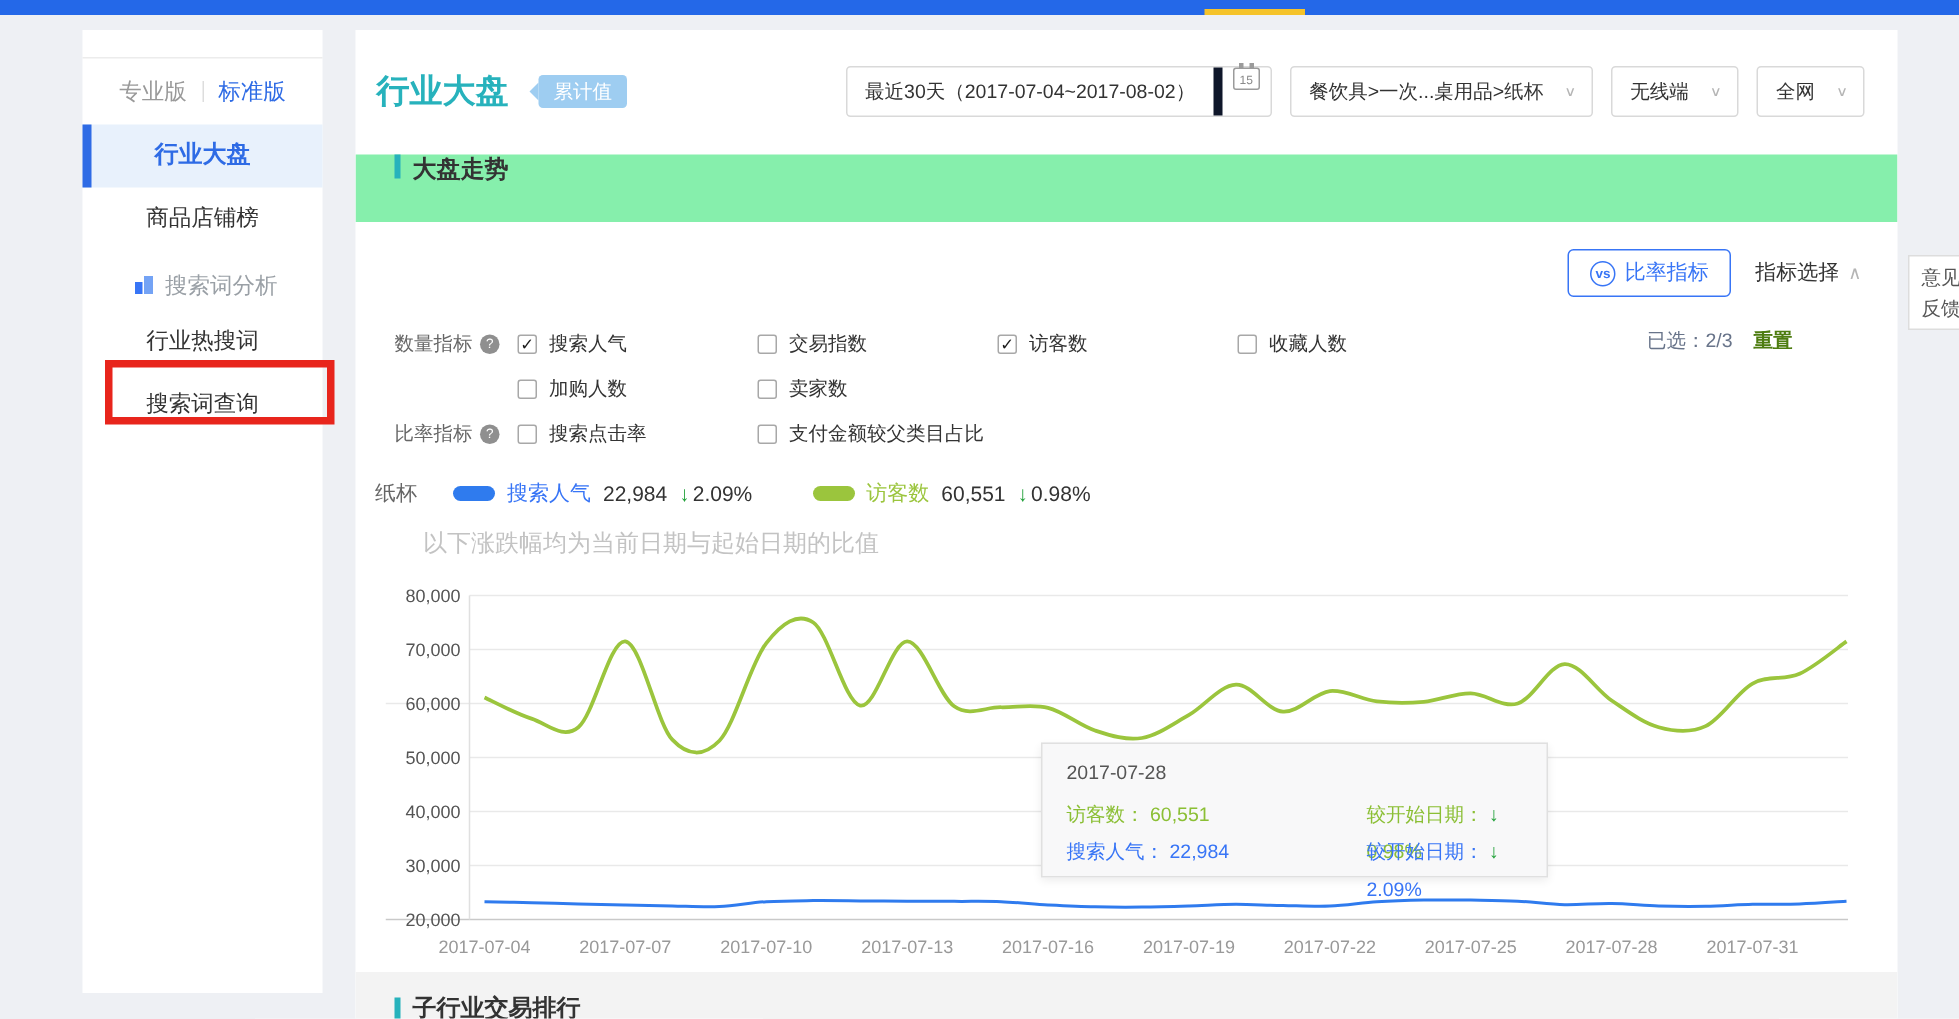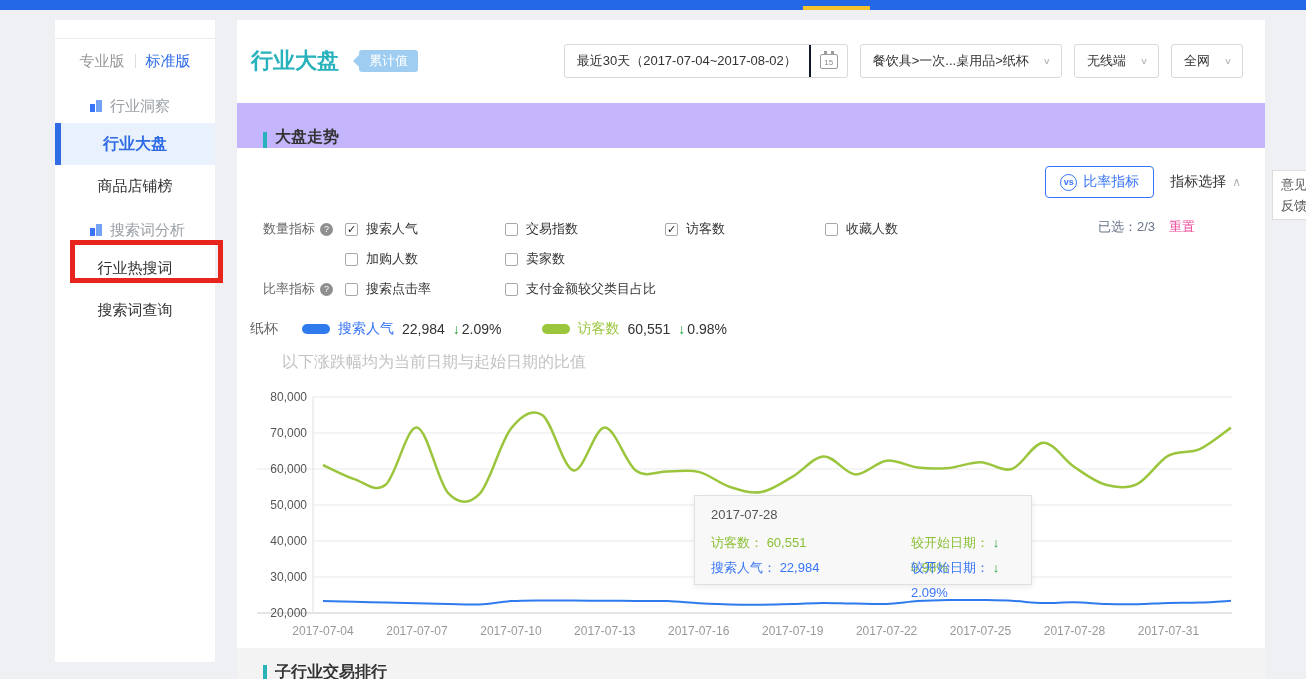--- a/index.html
+++ b/index.html
@@ -33,27 +33,27 @@
 
   .main-header { position:relative; height:83px; }
   .page-title { position:absolute; left:14px; top:26px; font-size:22px; font-weight:bold; color:#27b2bc; }
   .title-badge { position:absolute; left:122px; top:30px; height:22px; line-height:22px; background:#9ecdf1; color:#fff;
     font-size:13px; padding:0 10px; border-radius:3px; }
   .title-badge::before { content:""; position:absolute; left:-10px; top:5px; border:6px solid transparent; border-right-color:#9ecdf1; border-left-width:4px; }
   .header-controls { position:absolute; right:22px; top:24px; display:flex; gap:12px; }
   .ctl-btn { display:flex; align-items:center; height:34px; background:#fff; border:1px solid #d9d9d9; border-radius:3px;
     font-size:13px; color:#333; cursor:pointer; }
   .ctl-btn .txt { padding:0 12px; white-space:nowrap; }
-  .date-btn .icon-cell { width:38px; height:100%; border-left:2px solid #0f172a; display:flex; align-items:center; justify-content:center; }
+  .date-btn .icon-cell { width:38px; height:100%; border-left:6px solid #0f172a; display:flex; justify-content:center; }
   .cal-icon { position:relative; width:18px; height:15px; border:1.5px solid #9b9b9b; border-radius:2px;
     font-size:8px; color:#8a8a8a; display:flex; align-items:flex-end; justify-content:center; line-height:10px; }
   .cal-icon::before { content:""; position:absolute; top:-4px; left:3px; width:3px; height:4px; background:#9b9b9b; box-shadow:7px 0 0 #9b9b9b; }
   .chev { color:#b5b5b5; font-size:11px; margin:0 10px 0 2px; transform:scaleY(.8); }
 
-  .section-band { height:45px; background:#c4b5fd; display:flex; align-items:flex-end; }
+  .section-band { height:45px; background:#86efac; display:flex; align-items:flex-start; }
   .section-bar { width:4px; height:16px; background:#27b2bc; margin-left:26px; }
   .section-title { font-size:16px; font-weight:bold; color:#333; margin-left:8px; }
 
   .toolbar { position:relative; height:66px; }
   .toolbar-right { position:absolute; right:24px; top:18px; display:flex; align-items:center; gap:16px; }
   .compare-btn { display:flex; align-items:center; gap:6px; height:32px; padding:0 14px; border:1px solid #3875f6; border-radius:4px;
     color:#3875f6; font-size:14px; background:#fff; cursor:pointer; }
   .vs-icon { width:17px; height:17px; border:1px solid #3875f6; border-radius:50%; display:inline-flex; align-items:center; justify-content:center;
     font-size:9px; font-weight:bold; }
   .vs-icon::after { content:"vs"; }
@@ -68,21 +68,21 @@
   .mlabel-wrap { width:82px; display:flex; align-items:center; gap:5px; color:#666; }
   .qicon { width:13px; height:13px; border-radius:50%; background:#8f8f8f; color:#fff; font-size:9px;
     display:inline-flex; align-items:center; justify-content:center; }
   .qicon::after { content:"?"; }
   .mitem { display:flex; align-items:center; gap:8px; width:160px; color:#333; cursor:pointer; }
   .cb { width:13px; height:13px; border:1px solid #a8a8a8; border-radius:2px; background:#fff;
     display:inline-flex; align-items:center; justify-content:center; font-size:11px; color:#1a1a1a; }
   .cb.checked::after { content:"✓"; font-weight:bold; }
   .selected-info { position:absolute; right:70px; top:4px; display:flex; gap:14px; font-size:13px; }
   .selected-count { color:#68748a; }
-  .reset-link { color:#ec4899; cursor:pointer; }
+  .reset-link { color:#4d7c0f; cursor:pointer;font-weight:bold; }
 
   
   .legend-row { display:flex; align-items:center; gap:10px; padding-left:13px; height:34px; margin-top:8px; font-size:14px; }
   .legend-cat { color:#666; margin-right:14px; }
   .pill { width:28px; height:10px; border-radius:5px; display:inline-block; }
   .pill.blue { background:#2f7bee; }
   .pill.green { background:#9bc53d; }
   .s-name.blue { color:#3875f6; }
   .s-name.green { color:#9bc53d; }
   .s-val { color:#333; }
@@ -118,27 +118,20 @@
 <div class="topbar">
   <div class="topbar-indicator"></div>
 </div>
 
 <div class="sidebar">
   <div class="side-divider"></div>
   <div class="side-tabs">
     <span class="side-tab">专业版</span>
     <span class="side-tab-sep"></span>
     <span class="side-tab active">标准版</span>
-  </div>
-  <div class="group-head">
-    <svg width="14" height="14" viewBox="0 0 14 14">
-      <rect x="1" y="5" width="5" height="8" fill="#3875f6"></rect>
-        <rect x="7" y="1" width="6" height="12" fill="#74a3f5"></rect>
-    </svg>
-    <span>行业洞察</span>
   </div>
   <div class="menu-item active">
     <span class="active-bar"></span>
     <span>行业大盘</span>
   </div>
   <div class="menu-item">
     <span>商品店铺榜</span>
   </div>
   <div class="group-head">
     <svg width="14" height="14" viewBox="0 0 14 14">

